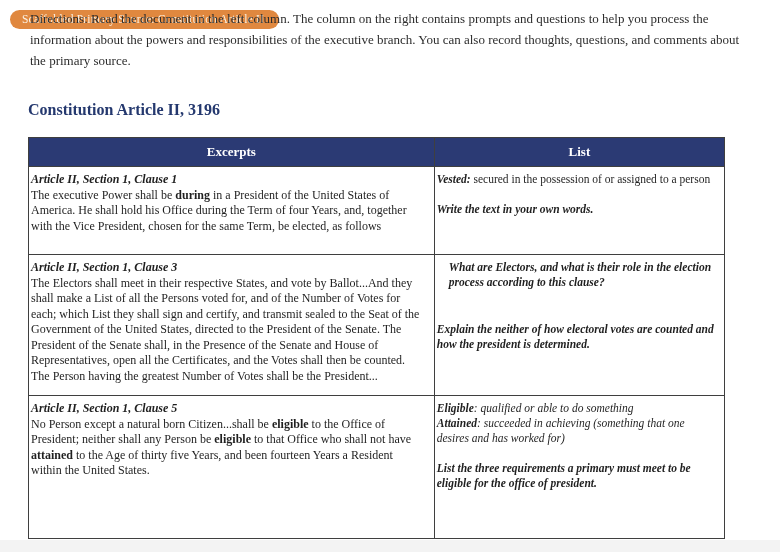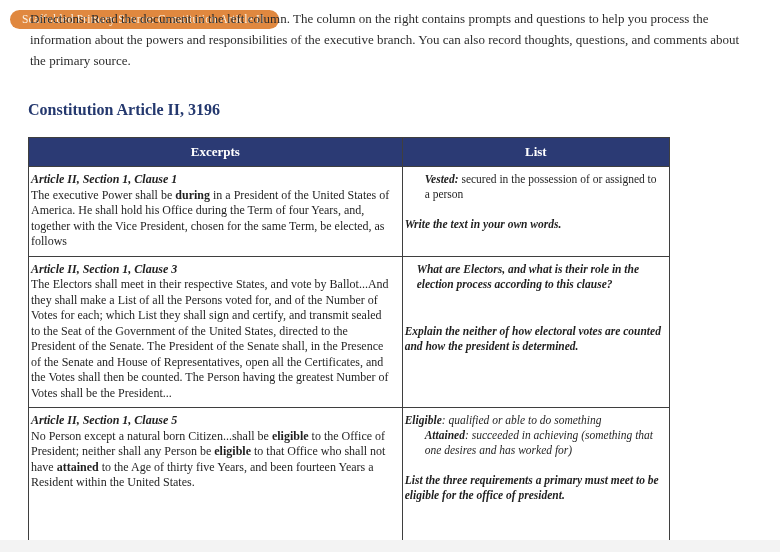--- a/index.html
+++ b/index.html
@@ -15,40 +15,40 @@
   }
   .directions{
     position:absolute;left:30px;top:8px;width:722px;margin:0;
     font-size:13px;line-height:21px;color:#2d2d2d;
   }
   .doc-title{
     position:absolute;left:28px;top:101px;margin:0;
     font-size:16px;font-weight:bold;color:var(--title-color,#24386E);
   }
   table.ws{
-    position:absolute;left:28px;top:137px;width:642px;
+    position:absolute;left:28px;top:137px;width:697px;
     border-collapse:collapse;table-layout:fixed;
   }
   table.ws th{
     background:var(--header-bg,#2B3A74);color:#ffffff;
     font-size:13px;font-weight:bold;text-align:center;
     padding:6px 4px;border:1px solid var(--border-color,#3f3f3f);
   }
   table.ws td{
     border:1px solid var(--border-color,#3f3f3f);
     vertical-align:top;padding:5px 8px 6px 2px;
     font-size:12px;line-height:15.5px;
   }
   tr.r1 td{height:76px;}
   tr.r2 td{height:129px;}
   tr.r3 td{height:131px;}
   .clause-title{margin:0;font-weight:bold;font-style:italic;}
   .excerpt-body{margin:0;}
   .note{margin:0;font-size:11.5px;line-height:15px;}
-  .gap-sm{margin-bottom:15px;margin-left:20px;}
+  .gap-sm{margin-bottom:15px;}
   .gap-lg{margin-bottom:32px;margin-left:12px;}
   .b{font-weight:bold;}
   .i{font-style:italic;}
   .page-edge{
     position:absolute;left:0;top:540px;width:780px;height:12px;
     background:#f3f3f3;
   }
 </style>
 </head>
 <body style="--badge-bg: #E0883F; --header-bg: #2B3A74; --title-color: #24386E; --border-color: #3f3f3f;">

